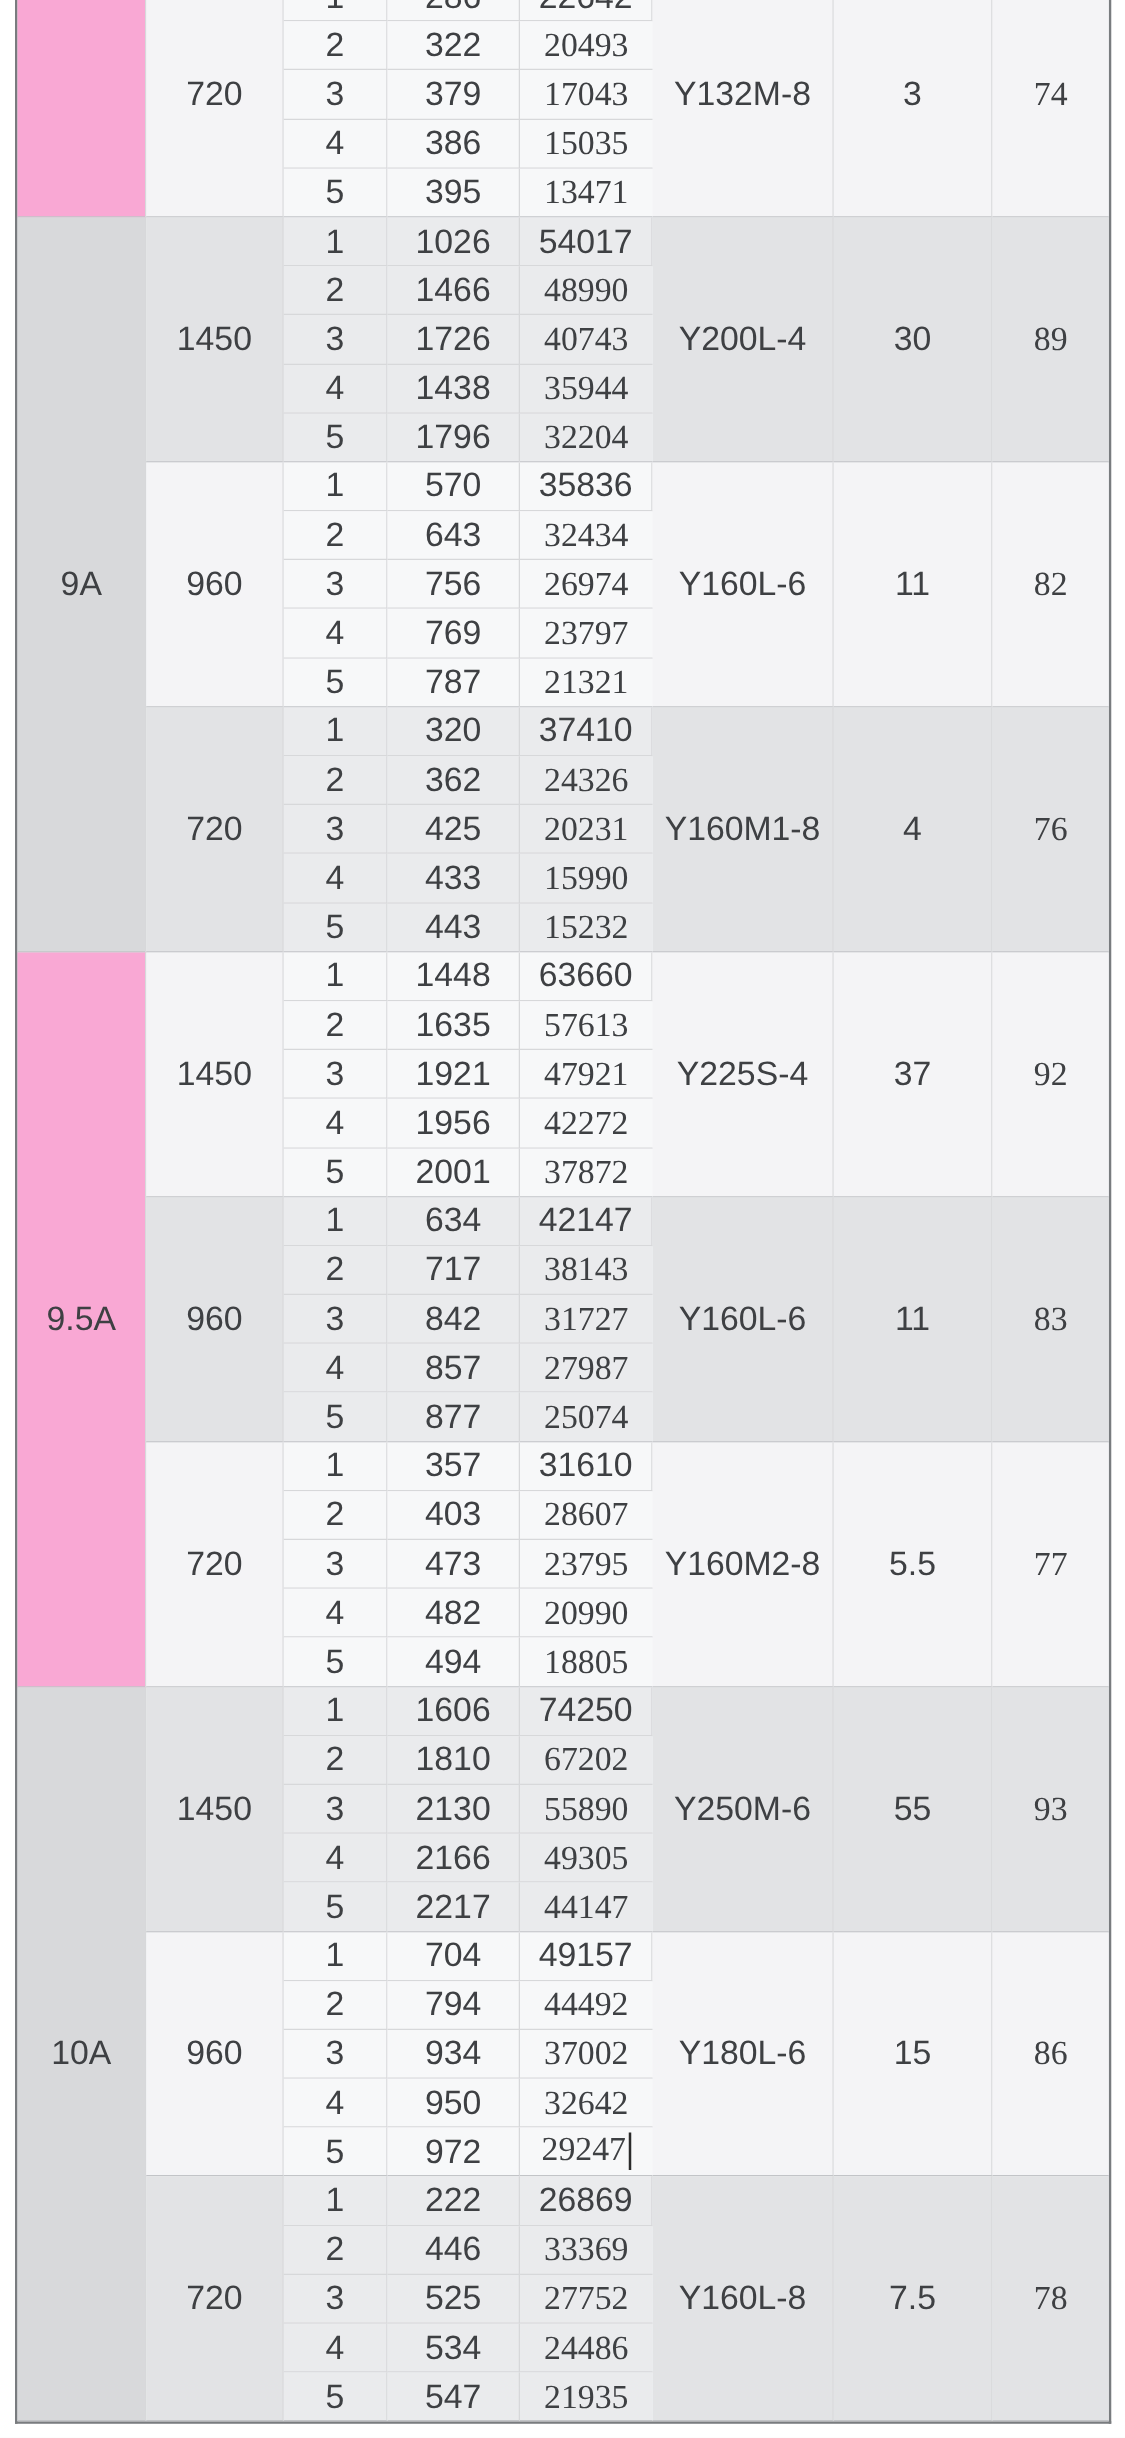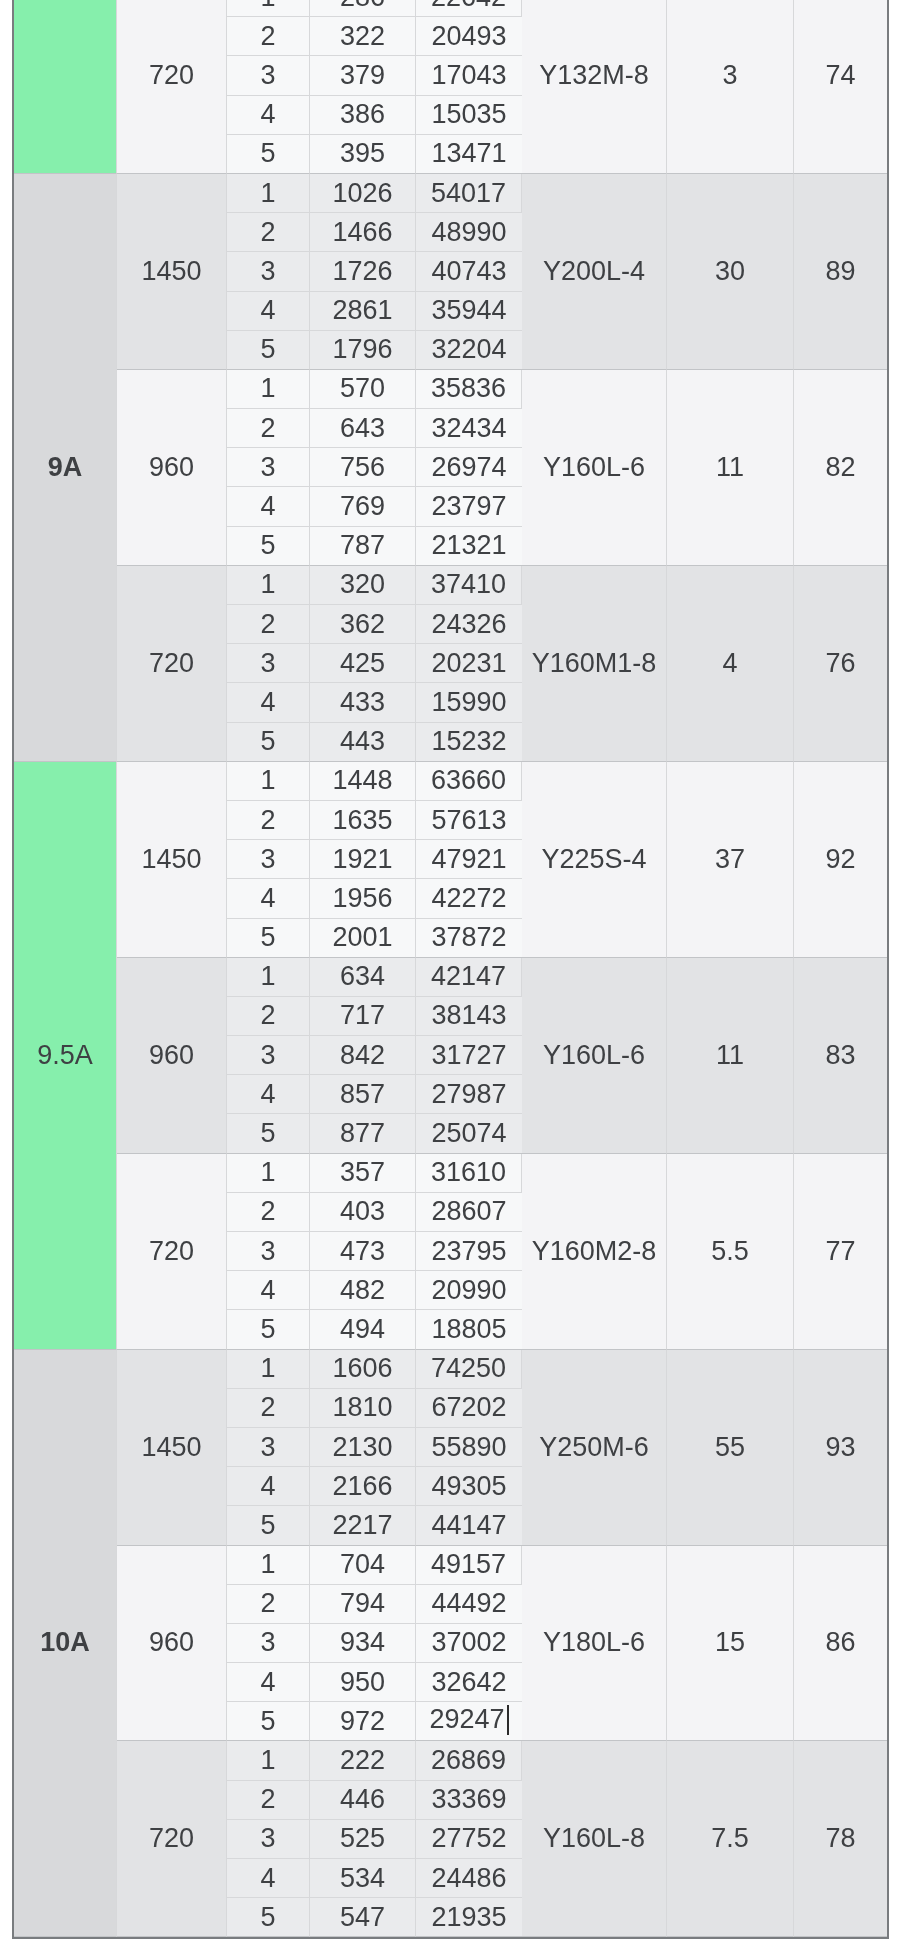--- a/index.html
+++ b/index.html
@@ -32,26 +32,26 @@
     text-align: center;
     vertical-align: middle;
     font-size: 27px;
     line-height: 1;
     color: #3e4043;
     border-right: 1px solid #d7d8da;
     border-bottom: 1px solid #d7d8da;
     overflow: hidden;
     white-space: nowrap;
   }
-  table.perf td:last-child { border-right: none; }
+  table.perf td:last-child { border-right: none; font-family: Liberation Serif, serif; }
   
   table.perf td.ge { border-bottom-color: #c2c4c7; }
   
-  td.sz-dark  { background: #d8d9db; font-weight: bold; }
-  td.sz-light { background: #86efac; }
+  td.sz-dark  { background: #d8d9db; }
+  td.sz-light { background: #f9a8d4; }
   
   td.bd-dark  { background: #e2e3e5; }
   td.bd-light { background: #f4f4f6; }
   
   td.cl-dark  { background: #eaebed; }
   td.cl-light { background: #f7f8f9; }
   td.motor {
     text-align: left;
     padding-left: 11px;
   }
@@ -127,21 +127,21 @@
             <td class="cl-dark">1466</td>
             <td class="cl-dark">48990</td>
           </tr>
           <tr>
             <td class="cl-dark">3</td>
             <td class="cl-dark">1726</td>
             <td class="cl-dark">40743</td>
           </tr>
           <tr>
             <td class="cl-dark">4</td>
-            <td class="cl-dark">2861</td>
+            <td class="cl-dark">1438</td>
             <td class="cl-dark">35944</td>
           </tr>
           <tr>
             <td class="cl-dark ge">5</td>
             <td class="cl-dark ge">1796</td>
             <td class="cl-dark ge">32204</td>
           </tr>
           <tr>
             <td class="bd-light ge" rowspan="5">960</td>
             <td class="cl-light">1</td>

